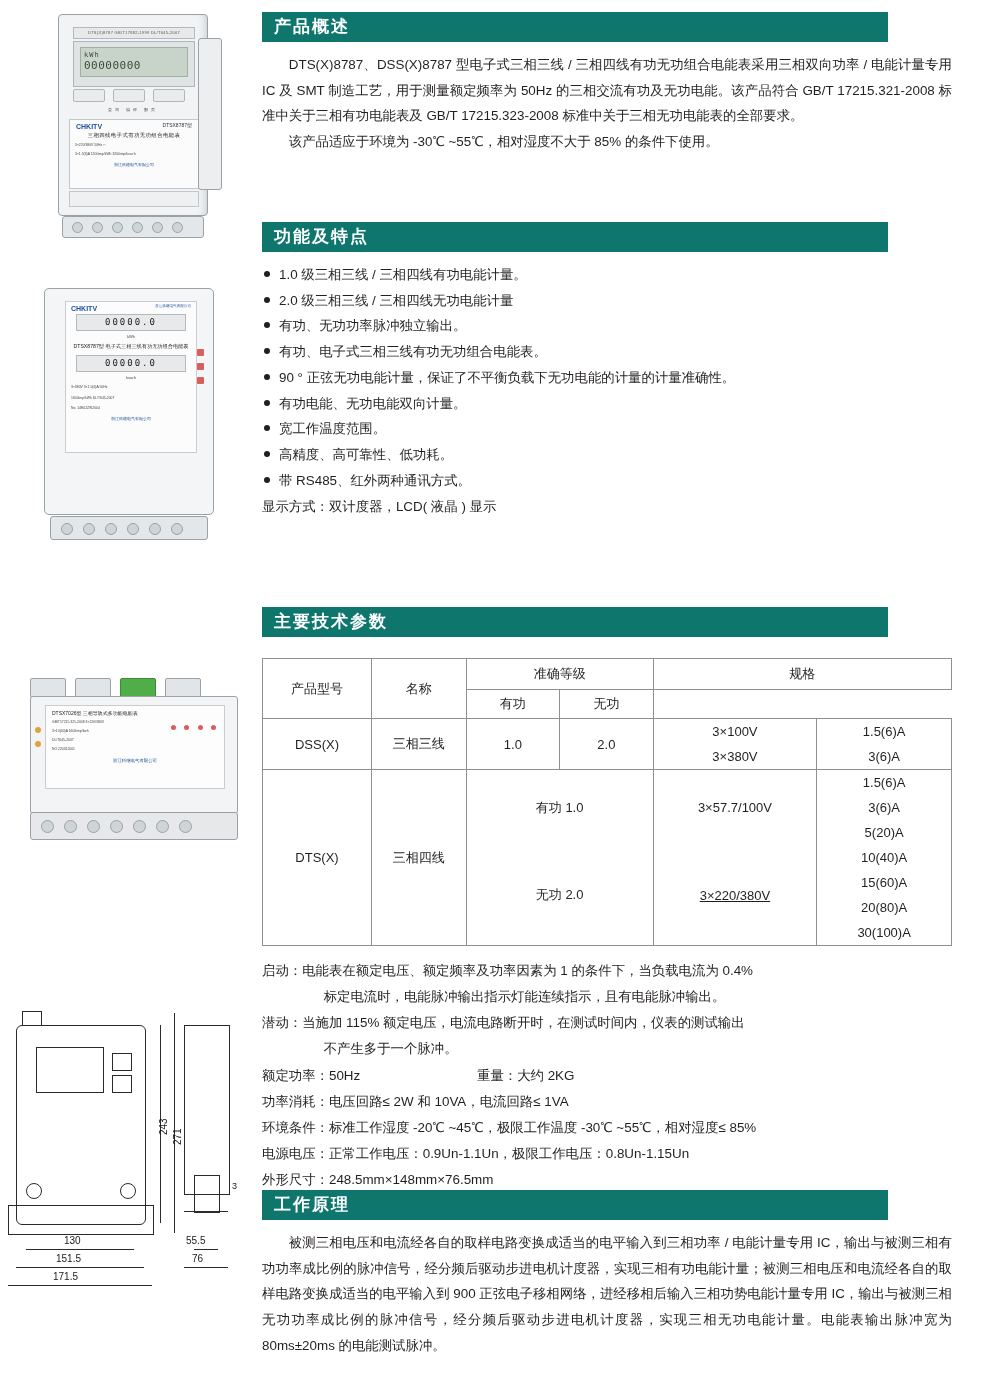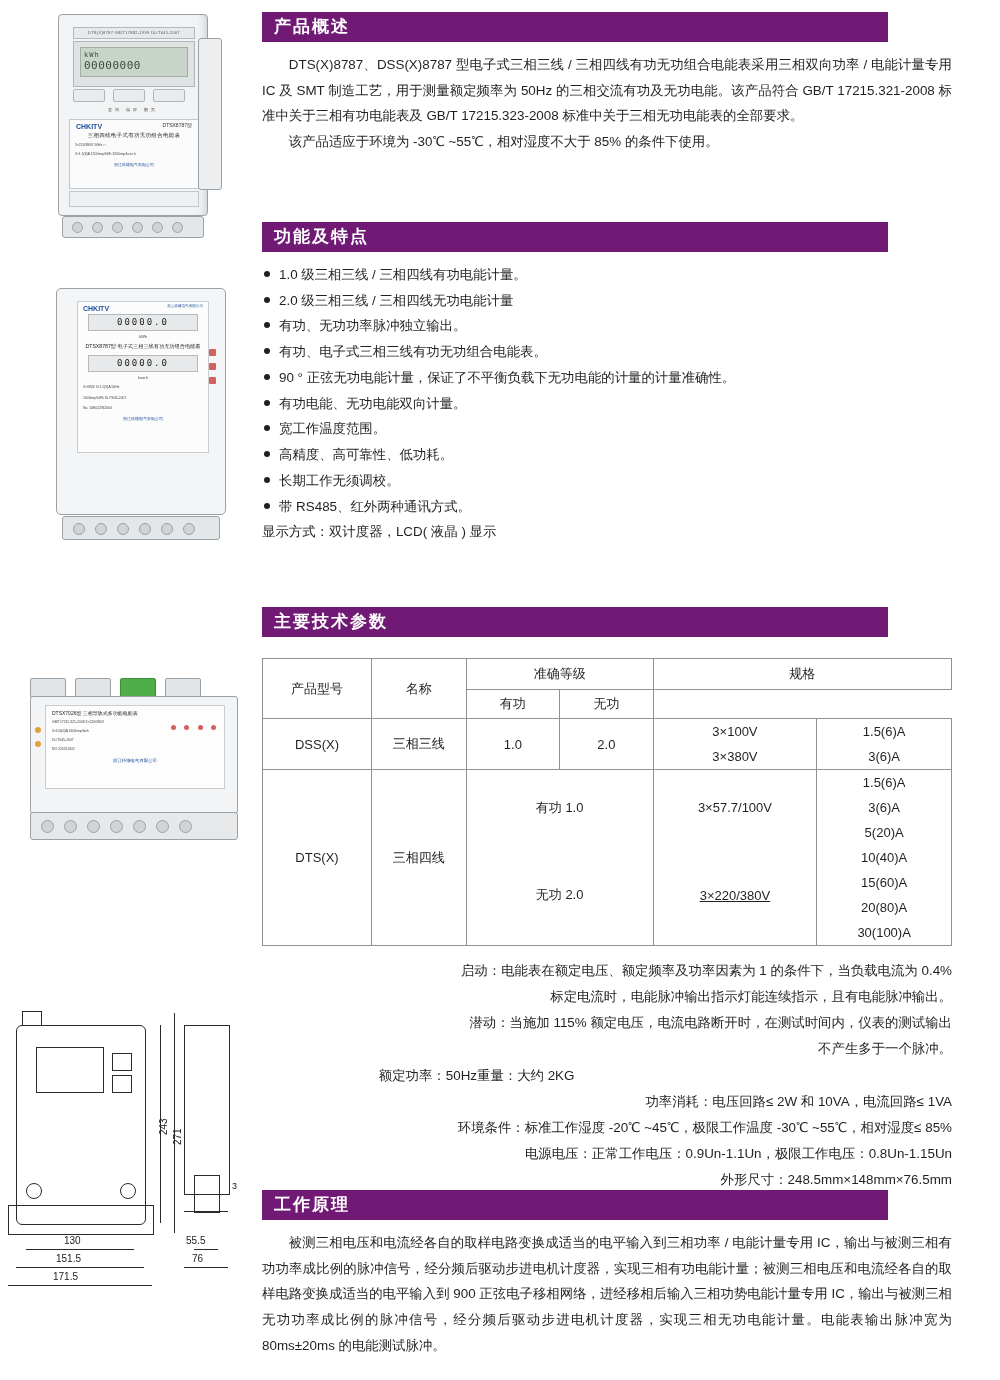--- a/index.html
+++ b/index.html
@@ -88,21 +88,21 @@
   .m1-term {
     position: absolute; left: 14px; top: 208px; width: 140px; height: 20px;
     background: #e4e7e9; border: 1.5px solid #9aa2a8; border-radius: 3px;
   }
   .m1-term i {
     display: block; float: left; width: 9px; height: 9px; margin: 5px 0 0 9px;
     background: #cfd4d7; border: 1px solid #9aa2a8; border-radius: 50%;
   }
 
   
-  #meter2 { left: 48px; top: 280px; width: 185px; height: 265px; }
+  #meter2 { left: 36px; top: 280px; width: 185px; height: 265px; }
   .m2-body {
     position: absolute; left: 8px; top: 8px; width: 168px; height: 225px;
     background: #f4f5f6; border: 1.5px solid #9aa2a8; border-radius: 5px;
   }
   .m2-plate {
     position: absolute; left: 20px; top: 12px; width: 130px; height: 150px;
     background: #fcfcfc; border: 1px solid #c8cdd1;
   }
   .m2-brand { font-size: 7px; font-weight: bold; color: #1b4f9c; padding: 3px 0 0 5px; }
   .m2-hdr { font-size: 3.6px; color: #1b4f9c; text-align: right; padding-right: 5px; margin-top: -8px; }
@@ -174,21 +174,21 @@
   .dim-vert { transform: rotate(-90deg); transform-origin: left top; }
 
   
   .right-col {
     position: absolute;
     left: 262px;
     top: 0;
     width: 738px;
   }
   .sec-head {
-    background: #701a75;
+    background: #0f766e;
     color: #ffffff;
     font-size: 17px;
     font-weight: bold;
     letter-spacing: 2px;
     height: 30px;
     line-height: 30px;
     padding-left: 12px;
     width: 626px;
     box-sizing: border-box;
   }
@@ -405,21 +405,20 @@
       <div class="sec-head">功能及特点</div>
       <ul class="bullets" style="margin-top:10px;">
         <li>1.0 级三相三线 / 三相四线有功电能计量。</li>
         <li>2.0 级三相三线 / 三相四线无功电能计量</li>
         <li>有功、无功功率脉冲独立输出。</li>
         <li>有功、电子式三相三线有功无功组合电能表。</li>
         <li>90 ° 正弦无功电能计量，保证了不平衡负载下无功电能的计量的计量准确性。</li>
         <li>有功电能、无功电能双向计量。</li>
         <li>宽工作温度范围。</li>
         <li>高精度、高可靠性、低功耗。</li>
-        <li>长期工作无须调校。</li>
         <li>带 RS485、红外两种通讯方式。</li>
       </ul>
       <div class="body-text">显示方式：双计度器，LCD( 液晶 ) 显示</div>
     </div>
 
     <div style="position:absolute; left:0; top:607px;">
       <div class="sec-head">主要技术参数</div>
 
       <table class="specs" style="margin-top:21px;">
         <tbody>
@@ -469,21 +468,21 @@
         </tr>
         <tr>
           <td style="border-top:none; border-bottom:none;">20(80)A</td>
         </tr>
         <tr>
           <td style="border-top:none;">30(100)A</td>
         </tr>
       </tbody>
         </table>
 
-      <div style="margin-top:12px;text-align:right;">
+      <div style="margin-top:12px;">
         <div class="param-line">
           <span>启动：</span><span>电能表在额定电压、额定频率及功率因素为 1 的条件下，当负载电流为 0.4%</span>
           <span class="sub">标定电流时，电能脉冲输出指示灯能连续指示，且有电能脉冲输出。</span>
         </div>
         <div class="param-line">
           <span>潜动：</span><span>当施加 115% 额定电压，电流电路断开时，在测试时间内，仪表的测试输出</span>
           <span class="sub">不产生多于一个脉冲。</span>
         </div>
         <div class="param-line two-col">
           <span class="c1">额定功率：50Hz</span>

